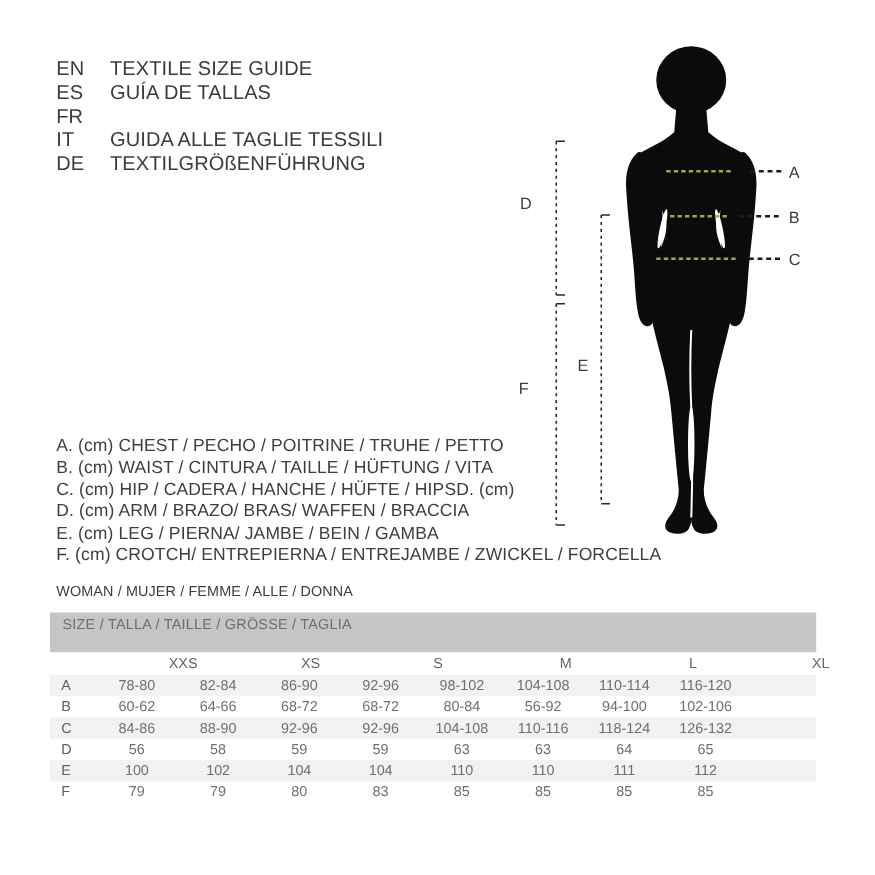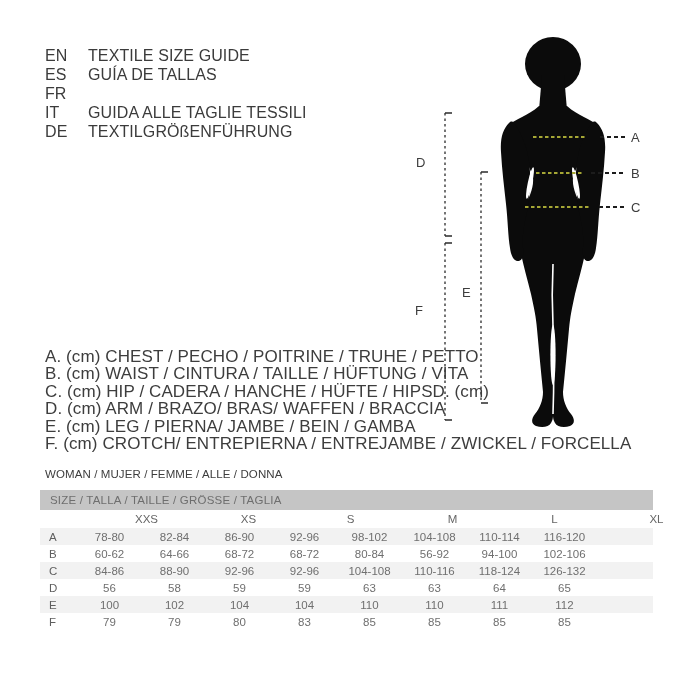--- a/index.html
+++ b/index.html
@@ -14,28 +14,28 @@
   .lang-block{left:45px;top:46px;}
   .lang-row{display:flex;line-height:19px;font-size:16px;color:#3b3b3b;letter-spacing:0.1px;}
   .lang-code{width:43px;flex:0 0 43px;}
   .lang-label{white-space:nowrap;}
 
   
   .figure{left:400px;top:20px;width:290px;height:430px;}
 
   
   .legend-block{left:45px;top:348px;}
-  .legend-line{line-height:17.4px;font-size:17px;color:#3d3d3d;white-space:nowrap;letter-spacing:0.1px;}
+  .legend-line{line-height:17.4px;font-size:14px;color:#3d3d3d;white-space:nowrap;letter-spacing:0.1px;}
 
   
   .gender-line{left:45px;top:468px;font-size:11.5px;color:#3d3d3d;letter-spacing:0.1px;}
 
   
   .size-table{left:40px;top:490px;width:613px;}
-  .table-bar{height:20px;line-height:20px;background:#c5c5c5;color:#6e6e6e;
+  .table-bar{height:32px;line-height:20px;background:#c5c5c5;color:#6e6e6e;
     font-size:11.5px;padding-left:10px;box-sizing:border-box;letter-spacing:0.2px;}
   .tbl-row{display:grid;grid-template-columns:37px repeat(8,65px) 1fr;align-items:center;height:17px;}
   .tbl-row.hdr{height:18px;background:#ffffff;gap:37px;}
   .tbl-row.stripe{background:#f2f2f2;}
   .tbl-row .lbl{padding-left:9px;font-size:11.5px;color:#5f5f5f;}
   .tbl-row .val{text-align:center;font-size:11.5px;color:#6f6f6f;}
   .tbl-row.hdr .val{color:#666666;}
 </style>
 </head>
 <body>

